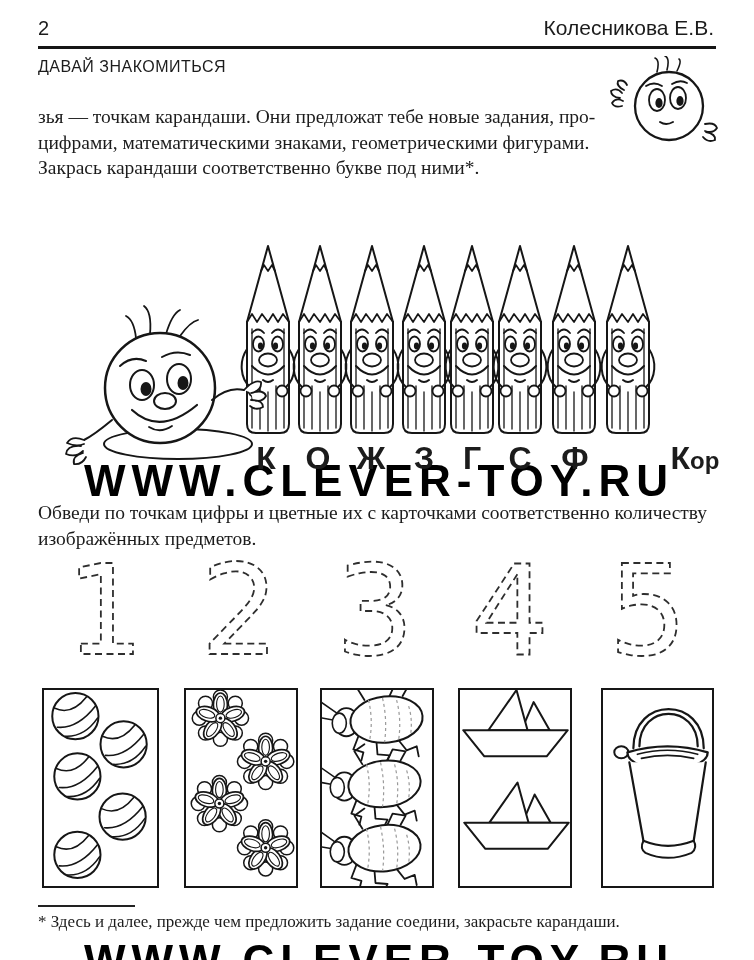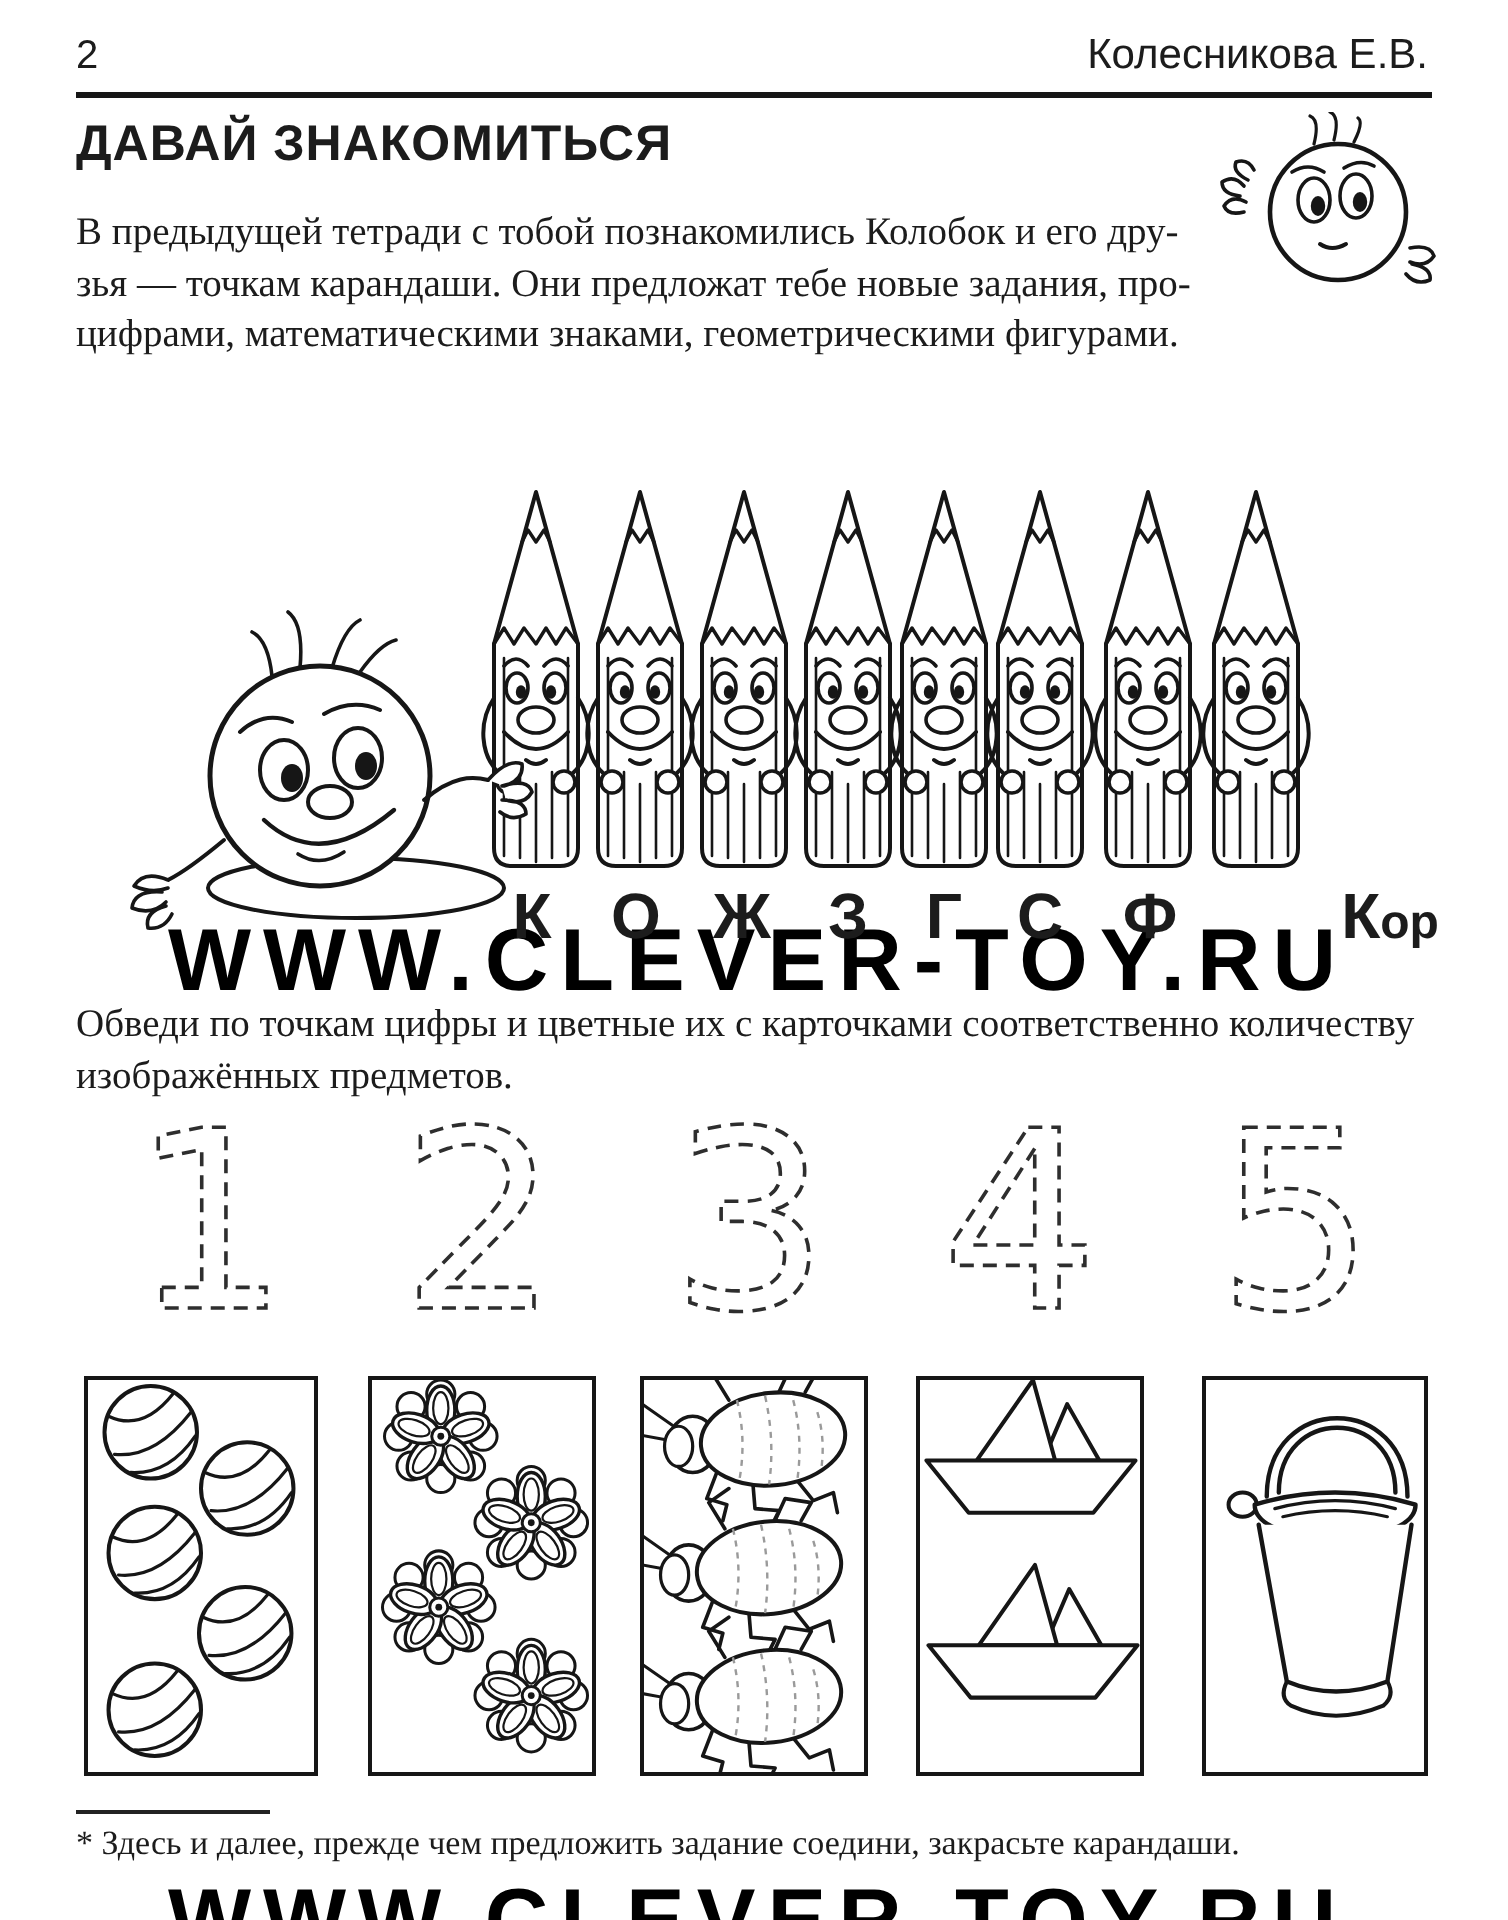--- a/index.html
+++ b/index.html
@@ -4,21 +4,21 @@
 <style>
   html,body{margin:0;padding:0;background:#fff;}
   .page{position:relative;width:754px;height:960px;background:#ffffff;overflow:hidden;
         font-family:"Liberation Serif",serif;color:#1c1c1c;}
   .sans{font-family:"Liberation Sans",sans-serif;}
   .abs{position:absolute;}
 
   #page-num{left:38px;top:17px;font-size:20px;}
   #author{right:40px;top:16px;font-size:21px;}
   #head-rule{left:38px;top:46px;width:678px;height:3px;background:#161616;}
-  #title{left:38px;top:58px;font-size:25px;font-weight:700;letter-spacing:.5px;}
+  #title{left:38px;top:58px;font-size:16px;font-weight:400;letter-spacing:.5px;}
 
   #kolobok-small{left:610px;top:56px;}
 
   #intro{left:38px;top:104px;font-size:19.5px;line-height:25.6px;white-space:nowrap;}
   #task{left:38px;top:500px;font-size:19.5px;line-height:26px;white-space:nowrap;}
 
   #illustration{left:0;top:238px;}
 
   .watermark{left:84px;font-family:"Liberation Sans",sans-serif;font-weight:700;
              font-size:44px;letter-spacing:6px;color:#000000;white-space:nowrap;}
@@ -144,23 +144,23 @@
     <path class="s" style="stroke-width:1.8" d="M36,30 Q44,25 52,30 M62,28 Q70,23 77,27"></path>
     <ellipse class="sf" style="stroke-width:1.8" cx="47" cy="44" rx="8" ry="11"></ellipse>
     <ellipse class="sf" style="stroke-width:1.8" cx="68" cy="42" rx="8" ry="11"></ellipse>
     <ellipse class="fill" cx="49" cy="47" rx="3.6" ry="5"></ellipse>
     <ellipse class="fill" cx="70" cy="45" rx="3.6" ry="5"></ellipse>
     <path class="s" d="M50,66 Q56,70 63,66"></path>
     <path class="sf" style="stroke-width:1.8" d="M95,68 q10,-2 12,4 q-4,6 -12,3 M96,76 q10,2 9,8 q-7,3 -12,-3"></path>
   </svg>
 
   <div class="abs" id="intro">
-    <div>В предыдущей тетради с тобой познакомились Колобок и его дру-</div>
     <div>зья — точкам карандаши. Они предложат тебе новые задания, про-</div>
     <div>цифрами, математическими знаками, геометрическими фигурами.</div>
+    <div>Закрась карандаши соответственно букве под ними*.</div>
   </div>
 
   <div class="abs watermark" id="wm-main">WWW.CLEVER-TOY.RU</div>
   <div class="abs watermark" id="wm-bottom">WWW.CLEVER-TOY.RU</div>
 
   <svg class="abs" id="illustration" width="754" height="228" viewBox="0 0 754 228">
     <ellipse class="sf" cx="178" cy="206" rx="74" ry="15"></ellipse>
     <use href="#pencil" x="242" y="-4"></use>
     <use href="#pencil" x="294" y="-4"></use>
     <use href="#pencil" x="346" y="-4"></use>

